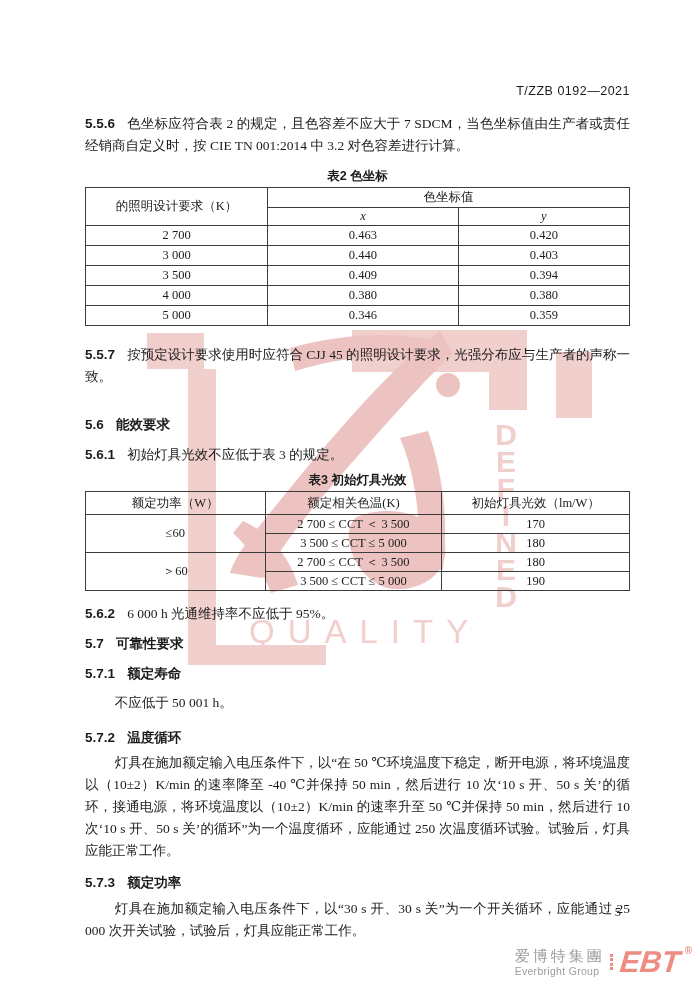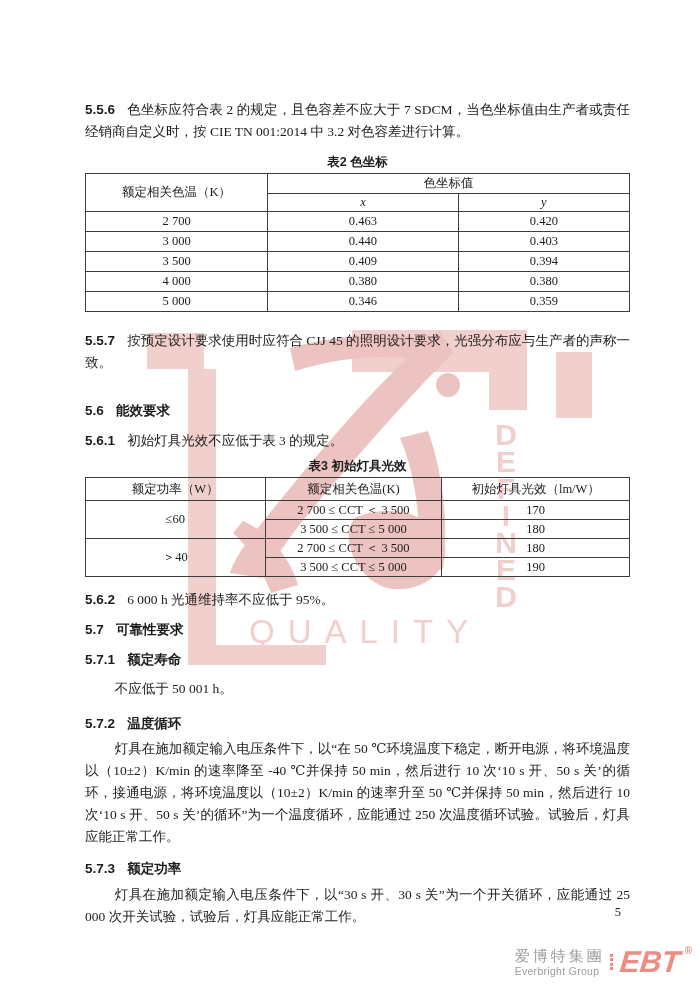--- a/index.html
+++ b/index.html
@@ -166,36 +166,37 @@
       <span>I</span>
       <span>N</span>
       <span>E</span>
       <span>D</span>
     </div>
     <div class="wm-quality">QUALITY</div>
   </div>
 
   <div class="content">
 
+    <div class="doc-header">T/ZZB 0192—2021</div>
 
     <p class="body mt-p556">
       <span class="cnum">5.5.6</span><span>色坐标应符合表 2 的规定，且色容差不应大于 7 SDCM，当色坐标值由生产者或责任经销商自定义时，按 CIE TN 001:2014 中 3.2 对色容差进行计算。</span>
     </p>
 
     <div class="tbl-caption mt-cap2">表2  色坐标</div>
 
     <table class="tbl t2">
       <colgroup>
           <col style="width:33.5%">
           <col style="width:35%">
           <col style="width:31.5%">
         </colgroup>
       <tbody>
         <tr class="hrow1">
-          <td rowspan="2">额定相关色温（K）</td>
+          <td rowspan="2">的照明设计要求（K）</td>
           <td colspan="2">色坐标值</td>
         </tr>
         <tr class="hrow2">
           <td class="ital">x</td>
           <td class="ital">y</td>
         </tr>
         <tr class="drow">
           <td>2 700</td>
           <td>0.463</td>
           <td>0.420</td>
@@ -252,21 +253,21 @@
         <tr class="drow">
           <td rowspan="2">≤60</td>
           <td>2 700 ≤ CCT ＜ 3 500</td>
           <td>170</td>
         </tr>
         <tr class="drow">
           <td>3 500 ≤ CCT ≤ 5 000</td>
           <td>180</td>
         </tr>
         <tr class="drow">
-          <td rowspan="2">＞40</td>
+          <td rowspan="2">＞60</td>
           <td>2 700 ≤ CCT ＜ 3 500</td>
           <td>180</td>
         </tr>
         <tr class="drow">
           <td>3 500 ≤ CCT ≤ 5 000</td>
           <td>190</td>
         </tr>
       </tbody>
     </table>
 

